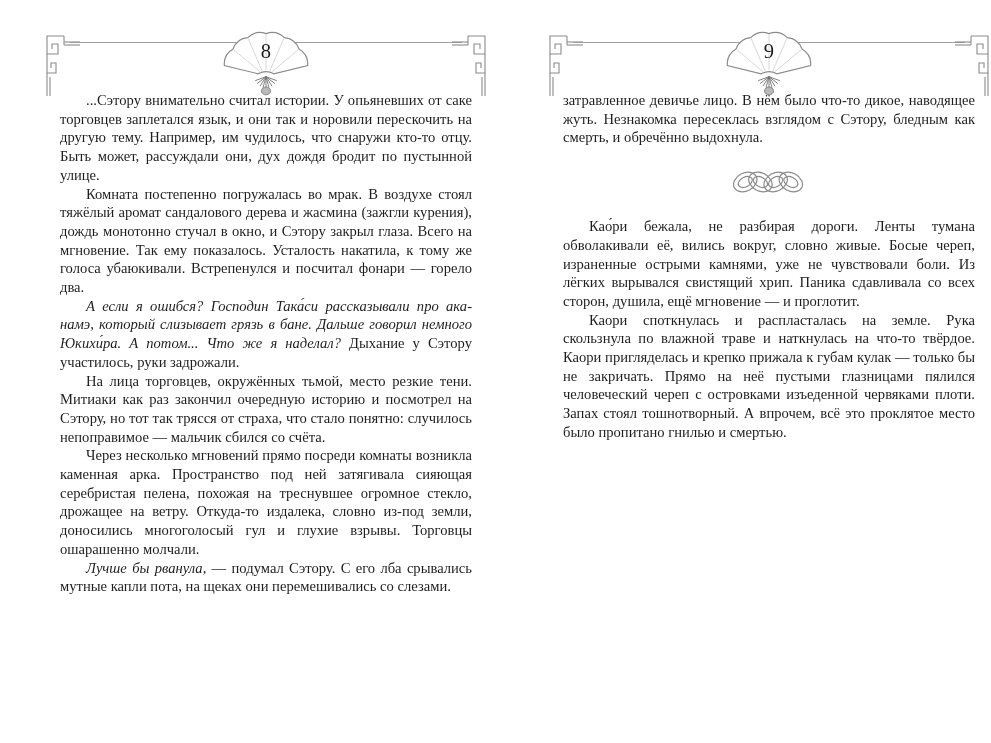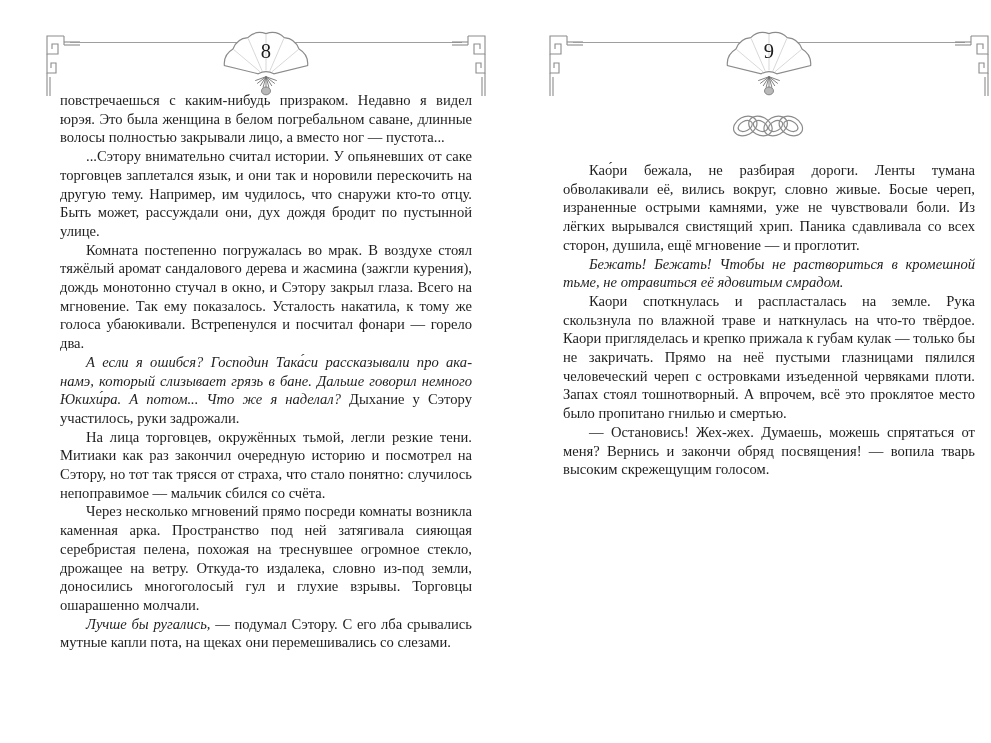--- a/index.html
+++ b/index.html
@@ -82,27 +82,26 @@
       <path d="M24 3 H7 V21 H18 V11 H12 V16"></path>
       <path d="M24 3 V12"></path>
       <path d="M7 21 V40 H16 V30 H11 V35"></path>
       <path d="M7 40 V63"></path>
       <path d="M10 44 V63"></path>
     </g>
   </svg>
 </span>
       </header>
     <div class="page-body">
-        <p class="para"><span>повстречаешься с каким-нибудь призраком. Недавно я видел юрэя. Это была женщина в белом погребальном саване, длинные волосы полностью закрывали лицо, а вместо ног — пустота...</span></p>
         <p class="para indent"><span>...Сэтору внимательно считал истории. У опьяневших от саке торговцев заплетался язык, и они так и норовили перескочить на другую тему. Например, им чудилось, что снаружи кто-то отцу. Быть может, рассуждали они, дух дождя бродит по пустынной улице.</span></p>
         <p class="para indent"><span>Комната постепенно погружалась во мрак. В воздухе стоял тяжёлый аромат сандалового дерева и жасмина (зажгли курения), дождь монотонно стучал в окно, и Сэтору закрыл глаза. Всего на мгновение. Так ему показалось. Усталость накатила, к тому же голоса убаюкивали. Встрепенулся и посчитал фонари — горело два.</span></p>
         <p class="para indent"><em>А если я ошибся? Господин Така́си рассказывали про ака-намэ, который слизывает грязь в бане. Дальше говорил немного Юкихи́ра. А потом... Что же я наделал?</em><span> Дыхание у Сэтору участилось, руки задрожали.</span></p>
-        <p class="para indent"><span>На лица торговцев, окружённых тьмой, легли резкие тени. Митиаки как раз закончил очередную историю и посмотрел на Сэтору, но тот так трясся от страха, что стало понятно: случилось непоправимое — мальчик сбился со счёта.</span></p>
+        <p class="para indent"><span>На лица торговцев, окружённых тьмой, место резкие тени. Митиаки как раз закончил очередную историю и посмотрел на Сэтору, но тот так трясся от страха, что стало понятно: случилось непоправимое — мальчик сбился со счёта.</span></p>
         <p class="para indent"><span>Через несколько мгновений прямо посреди комнаты возникла каменная арка. Пространство под ней затягивала сияющая серебристая пелена, похожая на треснувшее огромное стекло, дрожащее на ветру. Откуда-то издалека, словно из-под земли, доносились многоголосый гул и глухие взрывы. Торговцы ошарашенно молчали.</span></p>
-        <p class="para indent"><em>Лучше бы ругались,</em><span> — подумал Сэтору. С его лба срывались мутные капли пота, на щеках они перемешивались со слезами.</span></p>
+        <p class="para indent"><em>Лучше бы рванула,</em><span> — подумал Сэтору. С его лба срывались мутные капли пота, на щеках они перемешивались со слезами.</span></p>
       </div>
     <footer class="page-header" style="height:0"></footer>
   </section>
 
   <section class="page" id="pageR">
     <header class="page-header">
       <span class="corner left">
   <svg width="40" height="64" viewBox="0 0 40 64" fill="none">
     <g stroke="#8b8b8b" stroke-width="1.1">
       <path d="M40 9 H24"></path>
@@ -149,34 +148,33 @@
       <path d="M24 3 H7 V21 H18 V11 H12 V16"></path>
       <path d="M24 3 V12"></path>
       <path d="M7 21 V40 H16 V30 H11 V35"></path>
       <path d="M7 40 V63"></path>
       <path d="M10 44 V63"></path>
     </g>
   </svg>
 </span>
       </header>
     <div class="page-body">
+        <p class="para"><span>затравленное девичье лицо. В нём было что-то дикое, наводящее жуть. Незнакомка пересеклась взглядом с Сэтору, бледным как смерть, и обречённо выдохнула.</span></p>
   <div class="divider-wrap">
     <svg width="82" height="38" viewBox="0 0 86 40" fill="none">
       <g stroke="#8b8b8b" stroke-width="1.3">
         <ellipse cx="18" cy="20" rx="13" ry="9.5" transform="rotate(-28 18 20)"></ellipse>
         <ellipse cx="18" cy="20" rx="8" ry="5" transform="rotate(-28 18 20)"></ellipse>
         <ellipse cx="34" cy="20" rx="13" ry="9.5" transform="rotate(28 34 20)"></ellipse>
         <ellipse cx="34" cy="20" rx="8" ry="5" transform="rotate(28 34 20)"></ellipse>
         <ellipse cx="50" cy="20" rx="13" ry="9.5" transform="rotate(-28 50 20)"></ellipse>
         <ellipse cx="50" cy="20" rx="8" ry="5" transform="rotate(-28 50 20)"></ellipse>
         <ellipse cx="66" cy="20" rx="13" ry="9.5" transform="rotate(28 66 20)"></ellipse>
         <ellipse cx="66" cy="20" rx="8" ry="5" transform="rotate(28 66 20)"></ellipse>
       </g>
     </svg>
   </div>
 <p class="para indent"><span>Као́ри бежала, не разбирая дороги. Ленты тумана обволакивали её, вились вокруг, словно живые. Босые череп, израненные острыми камнями, уже не чувствовали боли. Из лёгких вырывался свистящий хрип. Паника сдавливала со всех сторон, душила, ещё мгновение — и проглотит.</span></p>
-        <p class="para indent"><em>Бежать! Бежать! Чтобы не раствориться в кромешной тьме, не отравиться её ядовитым смрадом.</em></p>
         <p class="para indent"><span>Каори споткнулась и распласталась на земле. Рука скользнула по влажной траве и наткнулась на что-то твёрдое. Каори пригляделась и крепко прижала к губам кулак — только бы не закричать. Прямо на неё пустыми глазницами пялился человеческий череп с островками изъеденной червяками плоти. Запах стоял тошнотворный. А впрочем, всё это проклятое место было пропитано гнилью и смертью.</span></p>
-        <p class="para indent"><span>— Остановись! Жех-жех. Думаешь, можешь спрятаться от меня? Вернись и закончи обряд посвящения! — вопила тварь высоким скрежещущим голосом.</span></p>
       </div>
   </section>
 
 </div>
 
 </body></html>

